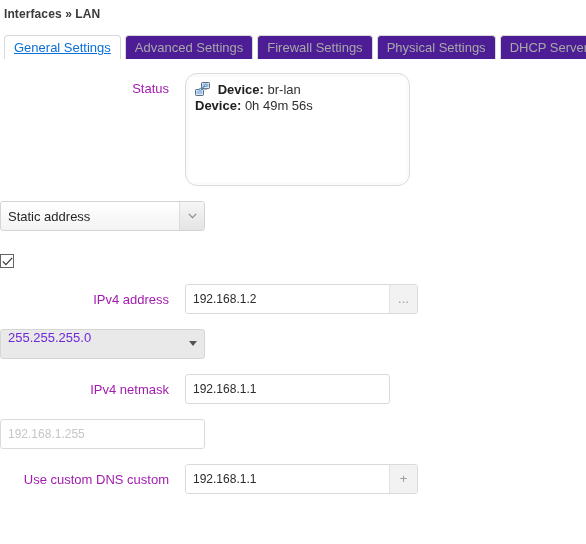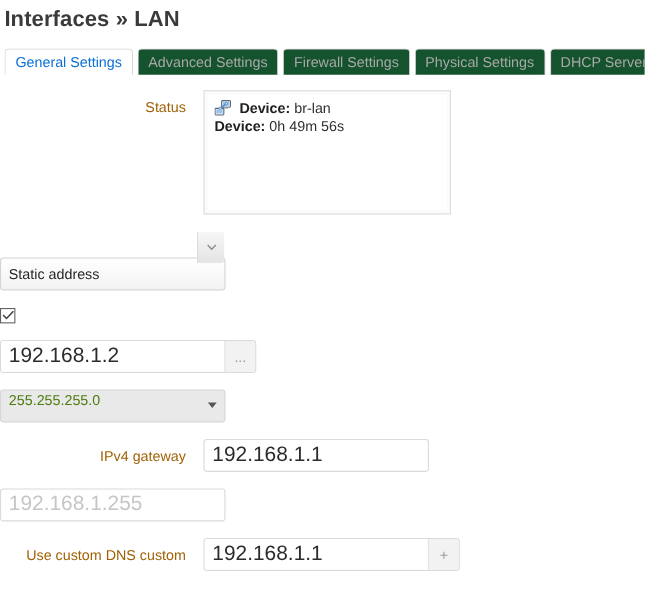--- a/index.html
+++ b/index.html
@@ -11,21 +11,21 @@
     height: 544px;
     background: #ffffff;
     font-family: "Liberation Sans", sans-serif;
     font-size: 13px;
     color: #404040;
     overflow: hidden;
   }
 
   
   #page-title {
-    font-size: 20px;
+    font-size: 12px;
     font-weight: bold;
     color: #3a3a3a;
     margin: 7px 0 0 4px;
     letter-spacing: 0.1px;
   }
 
   
   #tabbar {
     margin-top: 13px;
     padding-left: 4px;
@@ -36,61 +36,62 @@
     position: relative;
   }
   .tab {
     height: 24px;
     line-height: 24px;
     padding: 0 9px;
     font-size: 13px;
     border: 1px solid #d8d8d8;
     border-bottom: none;
     border-radius: 4px 4px 0 0;
-    background: #14532d;
+    background: #4c1d95;
     color: #a8a8a8;
     white-space: nowrap;
     cursor: pointer;
     box-sizing: border-box;
   }
   .tab.active {
     background: #ffffff;
     color: #0b6fd6;
     border-color: #d8d8d8;
+    text-decoration: underline;
   }
 
   
   #form {
     margin-top: 14px;
   }
   .row {
     display: flex;
     align-items: flex-start;
     margin-bottom: 15px;
   }
   .label-cell {
     width: 185px;
     flex: 0 0 185px;
     text-align: right;
     padding-right: 16px;
     box-sizing: border-box;
     font-size: 13px;
-    color: #a16207;
+    color: #a21caf;
     padding-top: 8px;
   }
   .field-cell {
     flex: 1 1 auto;
   }
 
   
   .status-outer {
     width: 225px;
     height: 113px;
     border: 1px solid #dcdcdc;
-    border-radius: 0;
+    border-radius: 12px;
     background: #fbfbfb;
     box-sizing: border-box;
     padding: 3px;
     overflow: hidden;
   }
   .status-inner {
     background: #ffffff;
     width: 100%;
     height: 100%;
     box-sizing: border-box;
@@ -114,21 +115,21 @@
 
   
   .text-input {
     width: 205px;
     height: 30px;
     box-sizing: border-box;
     border: 1px solid #dadada;
     border-radius: 3px;
     background: #ffffff;
     font-family: "Liberation Sans", sans-serif;
-    font-size: 19px;
+    font-size: 12px;
     color: #2b2b2b;
     padding: 0 7px;
     outline: none;
   }
   .text-input::placeholder { color: #c6c6c6; }
 
   .input-group {
     display: inline-flex;
     align-items: stretch;
     border: 1px solid #dadada;
@@ -175,21 +176,20 @@
     box-sizing: border-box;
     border: 1px solid #d4d4d4;
     border-radius: 3px;
     background: linear-gradient(#ffffff, #f3f3f3);
     font-family: "Liberation Sans", sans-serif;
     font-size: 13px;
     color: #262626;
     padding: 0 30px 0 7px;
     outline: none;
     cursor: pointer;
-    margin-top: 24px;
   }
   .sel-arrow {
     position: absolute;
     top: 1px;
     right: 1px;
     width: 24px;
     height: 28px;
     background: linear-gradient(#f6f6f6, #e4e4e4);
     border-left: 1px solid #dcdcdc;
     border-radius: 0 3px 3px 0;
@@ -208,21 +208,21 @@
   }
   .combo-input {
     width: 100%;
     height: 30px;
     box-sizing: border-box;
     border: 1px solid #d6d6d6;
     border-radius: 3px;
     background: #e9e9e9;
     font-family: "Liberation Sans", sans-serif;
     font-size: 13px;
-    color: #4d7c0f;
+    color: #6d28d9;
     padding: 0 22px 12px 7px;
     outline: none;
   }
   .combo-arrow {
     position: absolute;
     right: 8px;
     top: 12px;
     width: 0; height: 0;
     border-left: 4px solid transparent;
     border-right: 4px solid transparent;
@@ -308,39 +308,40 @@
     <div class="field-cell">
       <span class="cbx">
         <svg width="11" height="9" viewBox="0 0 11 9">
             <path d="M0.8 4.4 L3.9 7.6 L10.2 0.9" stroke="#3a3a3a" stroke-width="1.3" fill="none"></path>
           </svg>
       </span>
     </div>
   </div>
 
   <div class="row">
+    <div class="label-cell">IPv4 address</div>
     <div class="field-cell">
       <span class="input-group">
         <input class="text-input" type="text" value="192.168.1.2" style="">
         <button class="side-btn">...</button>
       </span>
     </div>
   </div>
 
   <div class="row">
     <div class="field-cell">
       <span class="combo">
         <input class="combo-input" type="text" value="255.255.255.0" style="">
         <span class="combo-arrow"></span>
       </span>
     </div>
   </div>
 
   <div class="row">
-    <div class="label-cell">IPv4 gateway</div>
+    <div class="label-cell">IPv4 netmask</div>
     <div class="field-cell">
       <input class="text-input" type="text" value="192.168.1.1" style="">
     </div>
   </div>
 
   <div class="row">
     <div class="field-cell">
       <input class="text-input" type="text" placeholder="192.168.1.255" style="">
     </div>
   </div>

